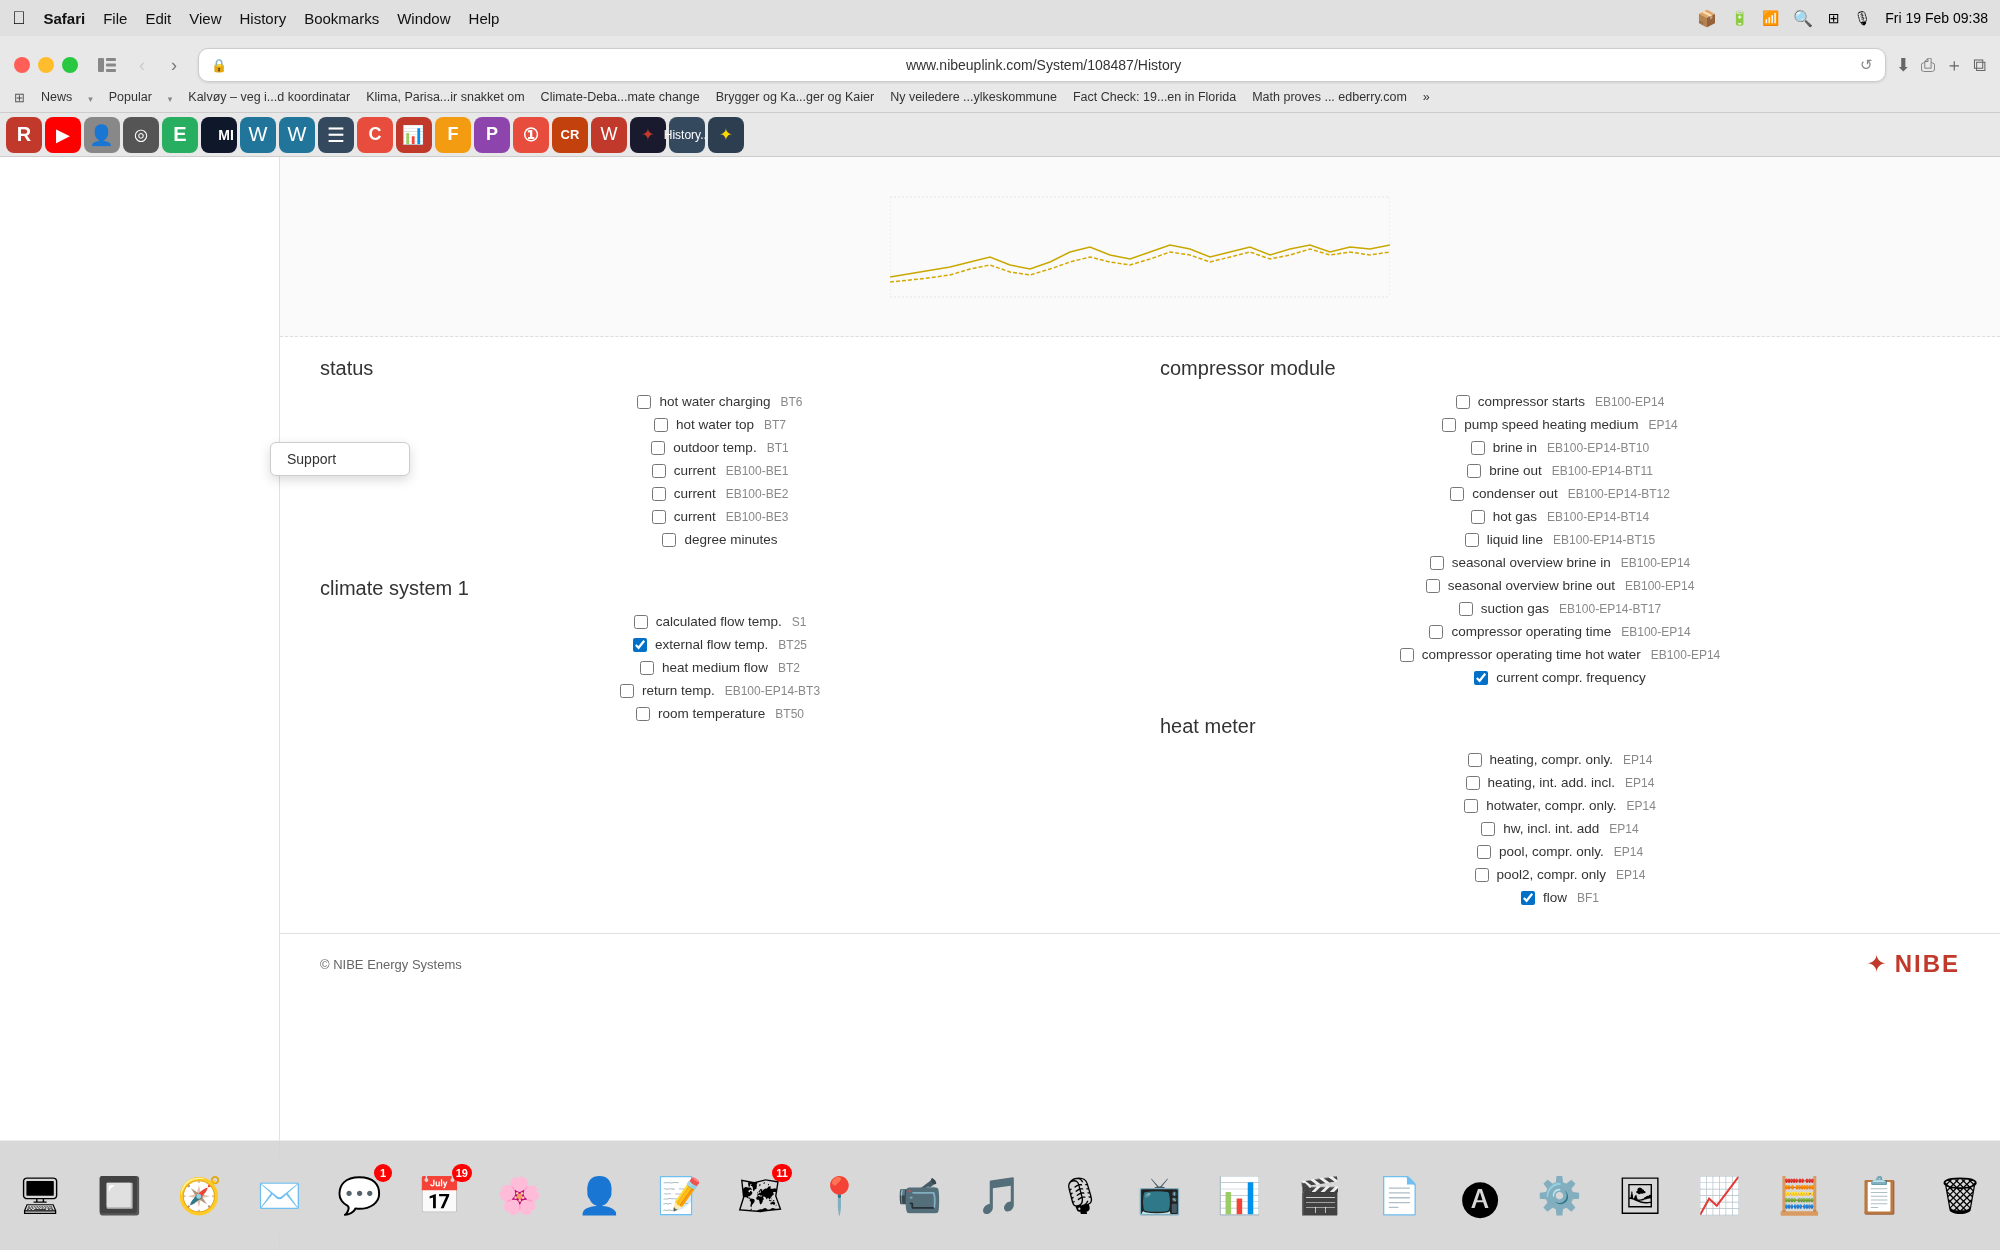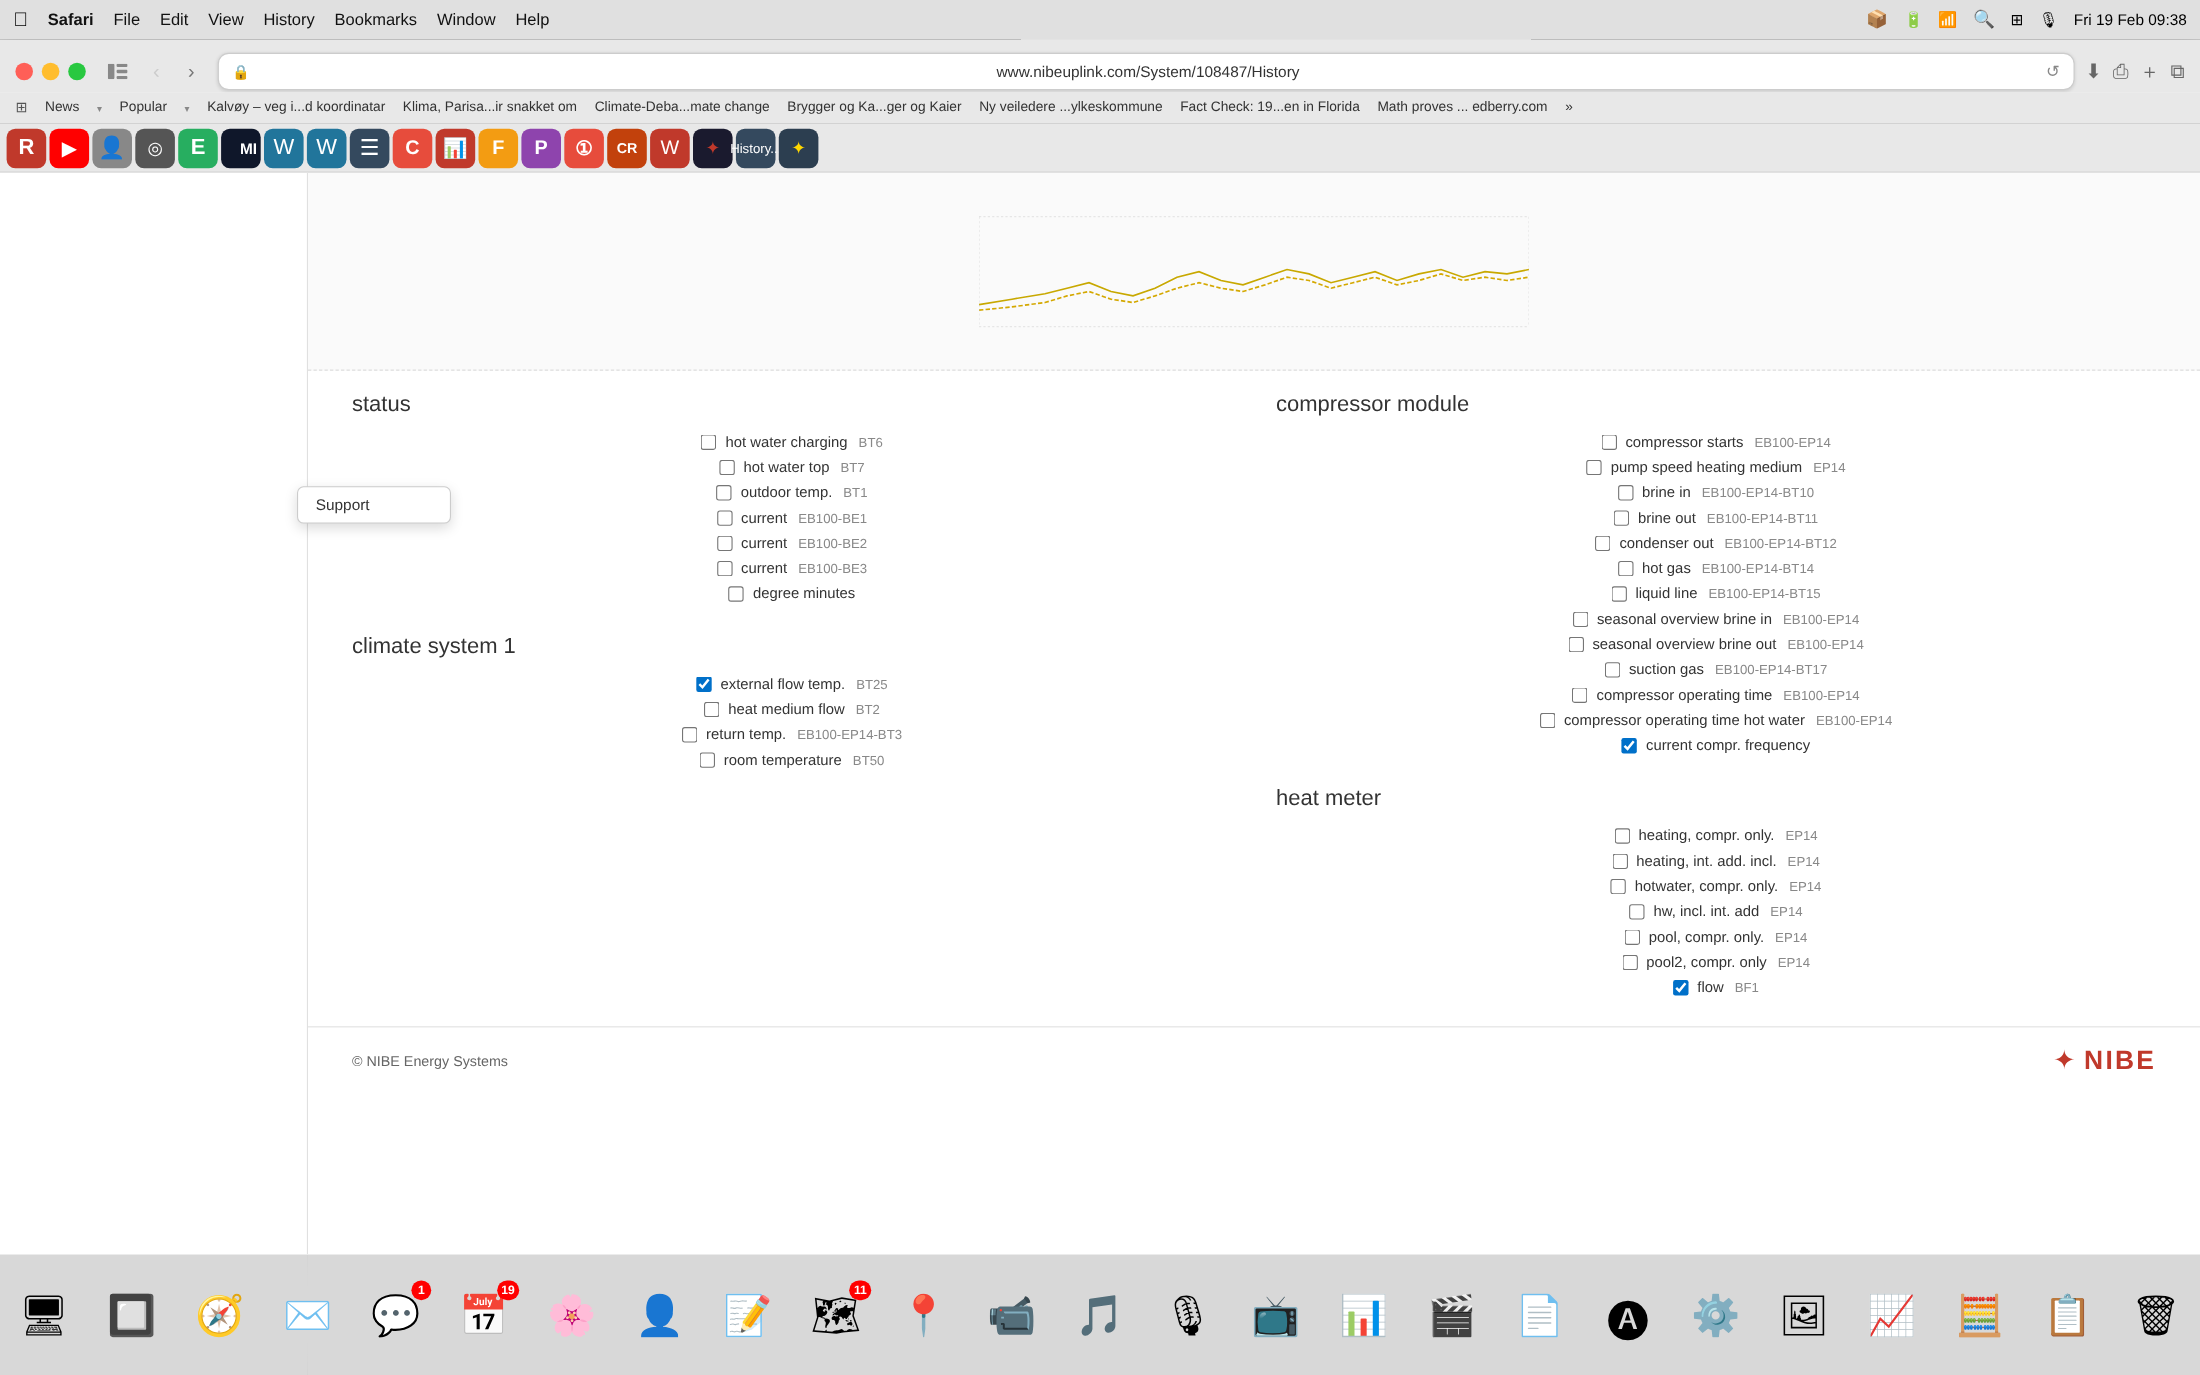--- a/index.html
+++ b/index.html
@@ -549,20 +549,25 @@
             <span class="cb-code">EB100-BE3</span>
           </div>
           <div class="checkbox-item">
             <input type="checkbox" style="">
             <span class="cb-label">degree minutes</span>
           </div>
 
           <h2 class="section-title" style="margin-top:30px;">climate system 1</h2>
 
           <div class="checkbox-item">
+            <input type="checkbox" style="">
+            <span class="cb-label">calculated flow temp.</span>
+            <span class="cb-code">S1</span>
+          </div>
+          <div class="checkbox-item">
             <input type="checkbox" checked="" style="">
             <span class="cb-label">external flow temp.</span>
             <span class="cb-code">BT25</span>
           </div>
           <div class="checkbox-item">
             <input type="checkbox" style="">
             <span class="cb-label">heat medium flow</span>
             <span class="cb-code">BT2</span>
           </div>
           <div class="checkbox-item">

